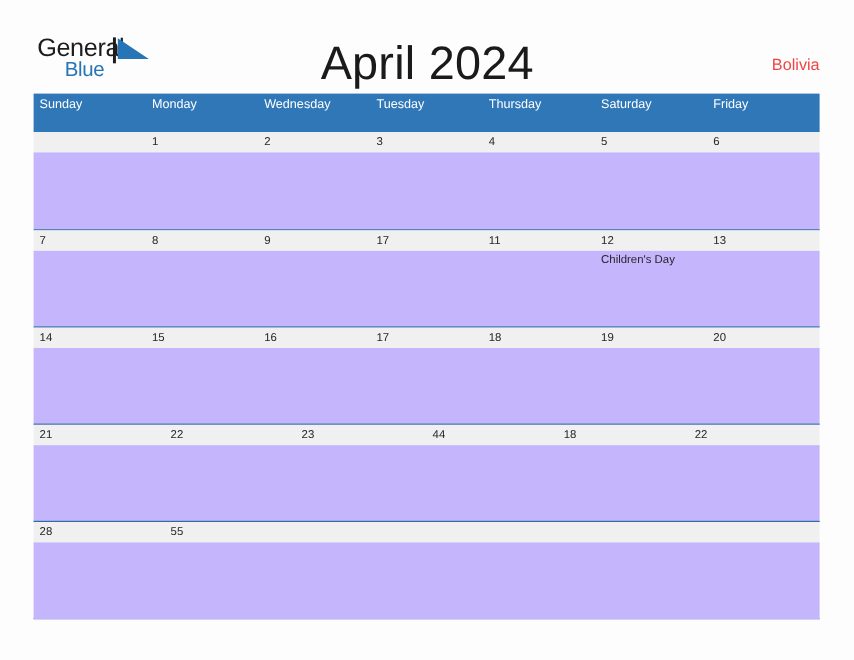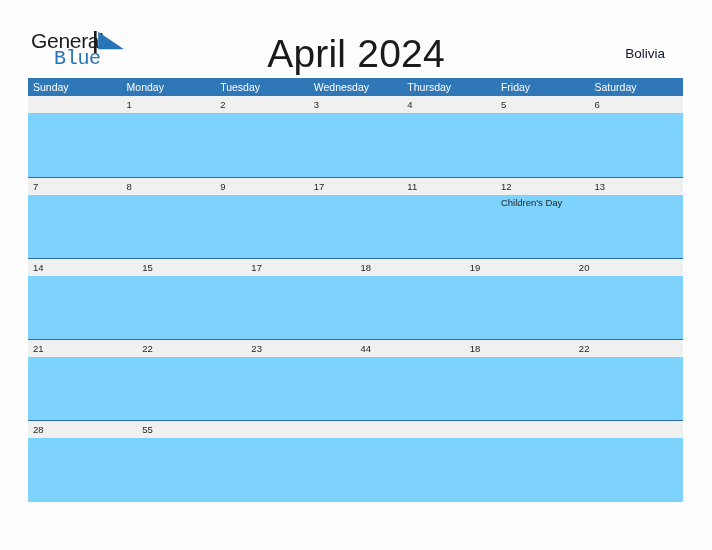--- a/index.html
+++ b/index.html
@@ -44,27 +44,27 @@
   .logo-general {
     display: block;
     font-size: 21px;
     font-weight: 400;
     letter-spacing: -0.3px;
     color: #1c1c1c;
     font-family: "Liberation Sans", sans-serif;
   }
   .logo-blue {
     display: block;
-    font-size: 20px;
+    font-size: 17px;
     font-weight: 400;
     letter-spacing: -0.3px;
     color: #2775b6;
     margin-top: -2px;
     margin-left: 23px;
-    font-family: Liberation Mono, monospace;
+    font-family: Liberation Sans, sans-serif;
   }
   .logo-flag {
     position: absolute;
     left: 63px;
     top: 1px;
     width: 32px;
     height: 22px;
   }
 
   .title {
@@ -74,39 +74,39 @@
     top: 32px;
     text-align: center;
     font-size: 39px;
     font-weight: 400;
     letter-spacing: 0.2px;
     color: #1a1a1a;
   }
 
   .country {
     position: absolute;
-    right: 47px;
+    right: 29px;
     top: 46px;
     font-size: 13.5px;
     font-weight: 400;
-    color: #0f172a;
+    color: #ef4444;
   }
 
   
   .calendar {
     position: absolute;
     left: 28px;
     top: 78px;
     width: 655px;
   }
 
   .weekday-row {
     display: flex;
     width: 100%;
-    height: 18px;
+    height: 32px;
     background: #3077b8;
   }
   .weekday {
     flex: 1 1 0;
     font-size: 10.5px;
     color: #ffffff;
     line-height: 18px;
     padding-left: 5px;
     white-space: nowrap;
     overflow: hidden;
@@ -125,21 +125,21 @@
   .week-dates {
     display: flex;
     width: 100%;
     height: 17px;
     background: #f0f0f0;
   }
   .week-body {
     display: flex;
     width: 100%;
     height: 64px;
-    background: #7dd3fc;
+    background: #c4b5fd;
   }
 
   .daycell-num {
     flex: 1 1 0;
     font-size: 9.5px;
     color: #262626;
     line-height: 17px;
     padding-left: 5px;
   }
   .daycell-events {
@@ -179,25 +179,25 @@
 
     <div class="country">Bolivia</div>
 
   </div>
 
   <div class="calendar">
 
     <div class="weekday-row">
       <div class="weekday">Sunday</div>
       <div class="weekday">Monday</div>
+      <div class="weekday">Wednesday</div>
       <div class="weekday">Tuesday</div>
-      <div class="weekday">Wednesday</div>
       <div class="weekday">Thursday</div>
+      <div class="weekday">Saturday</div>
       <div class="weekday">Friday</div>
-      <div class="weekday">Saturday</div>
     </div>
 
     <div id="weeks-container">
         <div class="week">
           <div class="week-dates">
             <div class="daycell-num"></div>
             <div class="daycell-num">1</div>
             <div class="daycell-num">2</div>
             <div class="daycell-num">3</div>
             <div class="daycell-num">4</div>
@@ -233,20 +233,21 @@
             <div class="daycell-events">
               <div class="event">Children's Day</div>
             </div>
             <div class="daycell-events"></div>
           </div>
         </div>
         <div class="week">
           <div class="week-dates">
             <div class="daycell-num">14</div>
             <div class="daycell-num">15</div>
+            <div class="daycell-num">16</div>
             <div class="daycell-num">17</div>
             <div class="daycell-num">18</div>
             <div class="daycell-num">19</div>
             <div class="daycell-num">20</div>
           </div>
           <div class="week-body">
             <div class="daycell-events"></div>
             <div class="daycell-events"></div>
             <div class="daycell-events"></div>
             <div class="daycell-events"></div>

